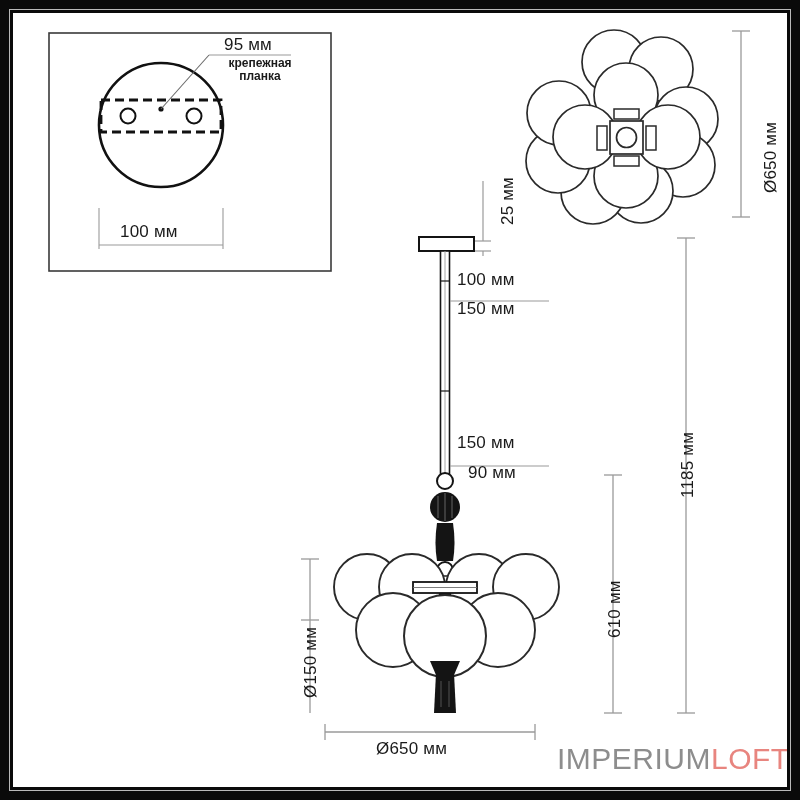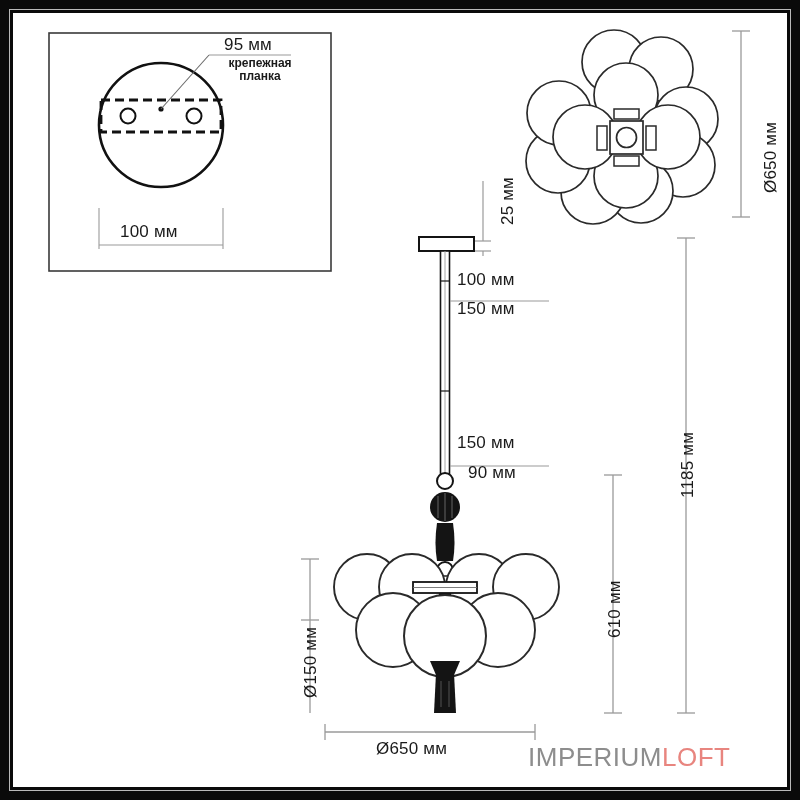--- a/index.html
+++ b/index.html
@@ -43,22 +43,22 @@
     position:absolute;
     color:#1a1a1a;
     white-space:nowrap;
     font-family:"Liberation Sans", sans-serif;
   }
   .lbl-dim{font-size:17px;font-weight:400;letter-spacing:.2px;}
   .lbl-note{font-size:12px;font-weight:700;line-height:1.05;text-align:center;}
   .rot90{transform-origin:0 0;transform:rotate(-90deg);}
   #logo{
     position:absolute;
-    left:515px;top:729px;
-    font-size:26px;
+    left:544px;top:729px;
+    font-size:30px;
     letter-spacing:.5px;
     font-family:"Liberation Sans", sans-serif;
     white-space:nowrap;
   }
   #logo .g{color:#8d8d8d;font-weight:400;}
   #logo .c{color:#e8857f;font-weight:400;}
 </style>
 </head>
 <body>
 

